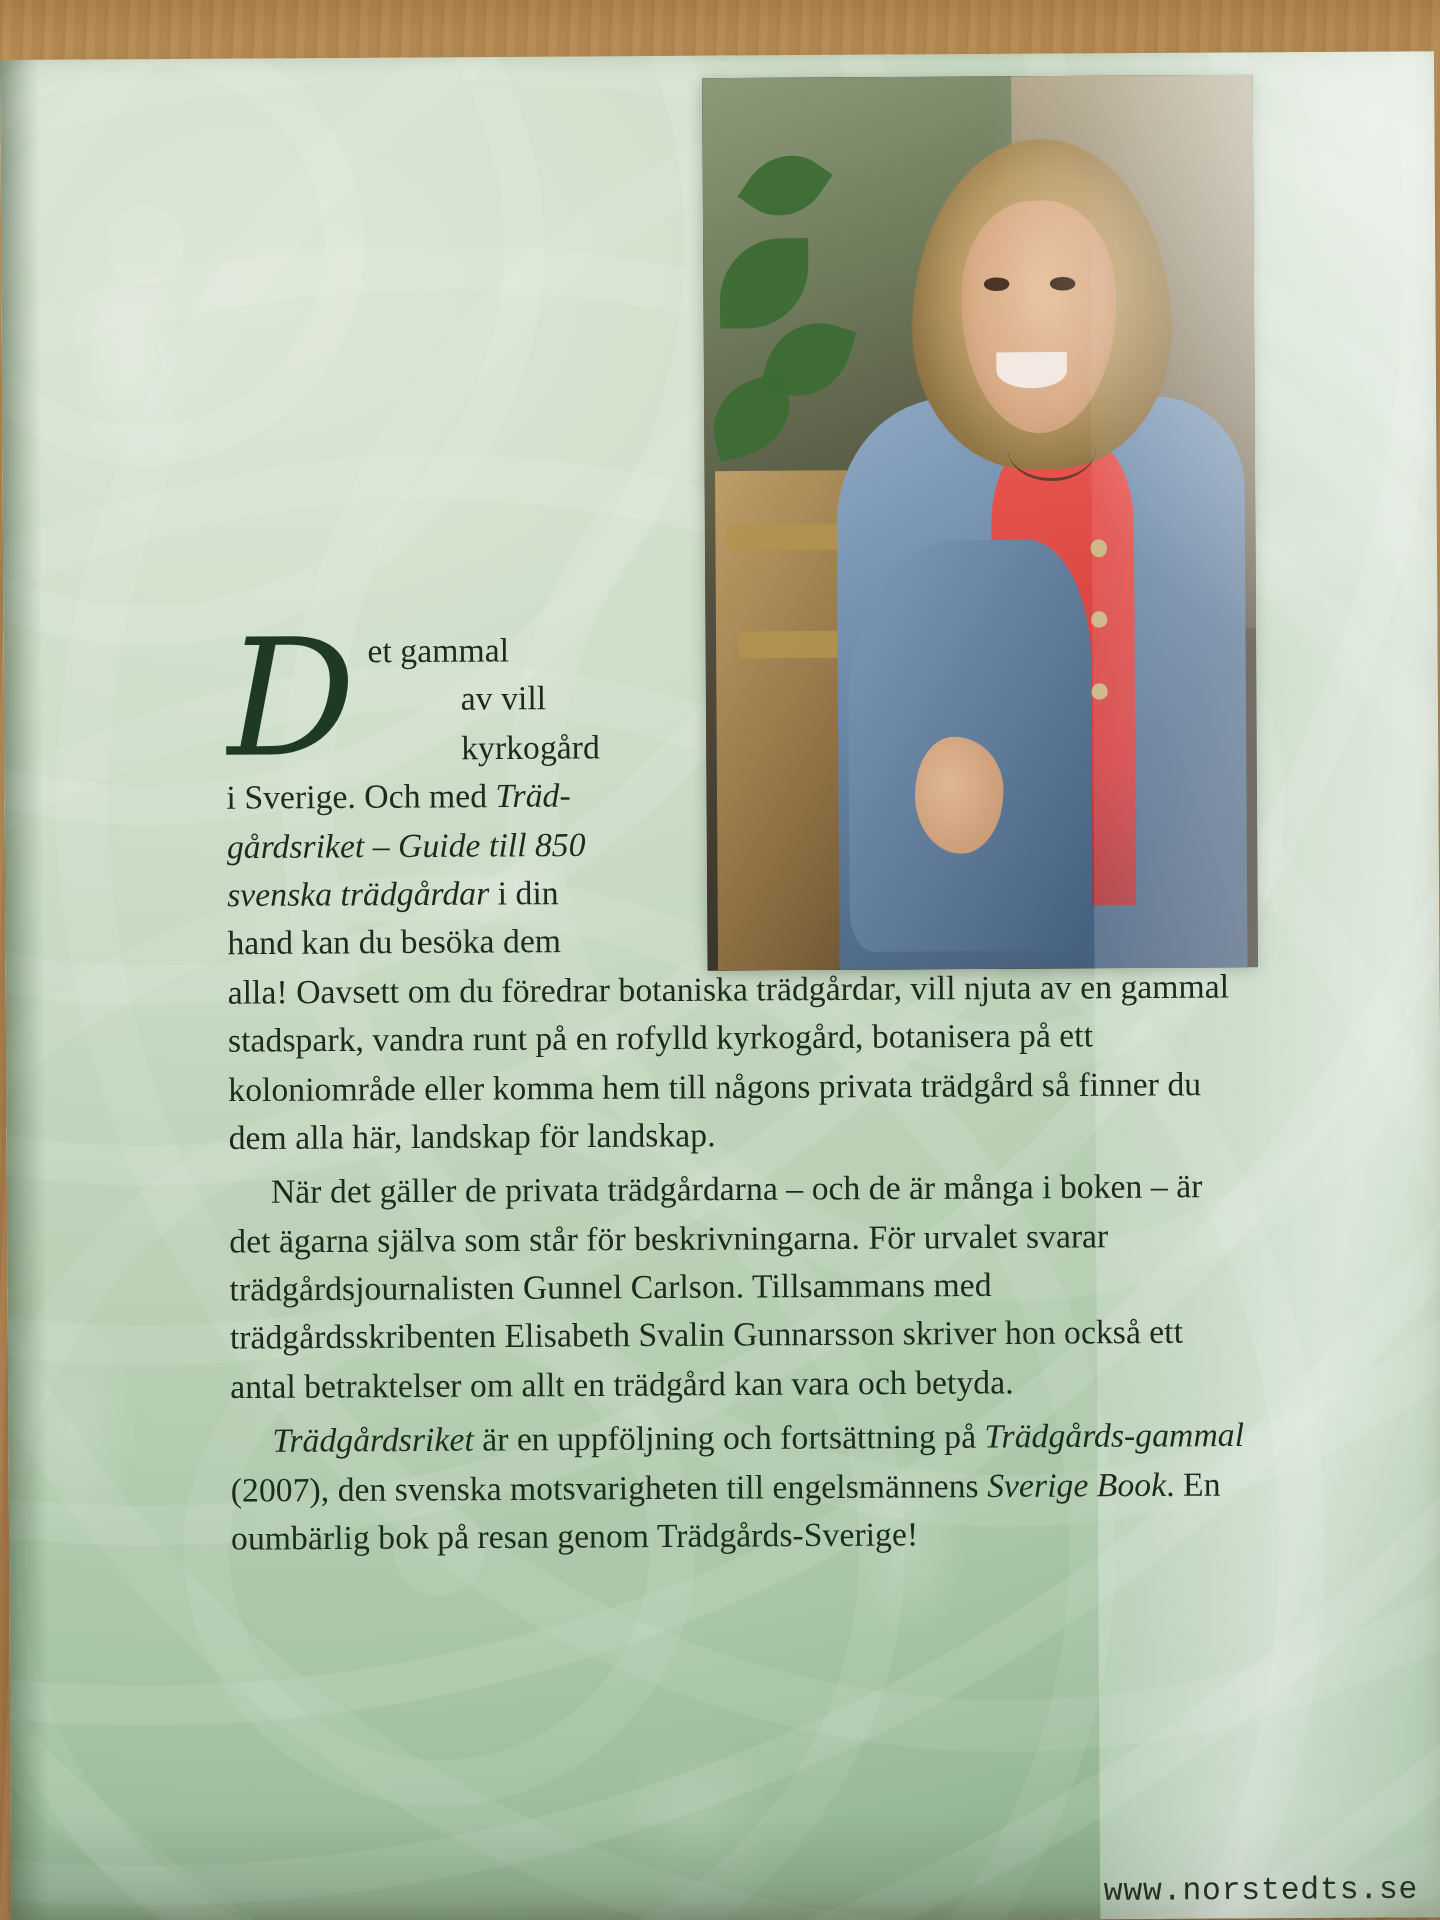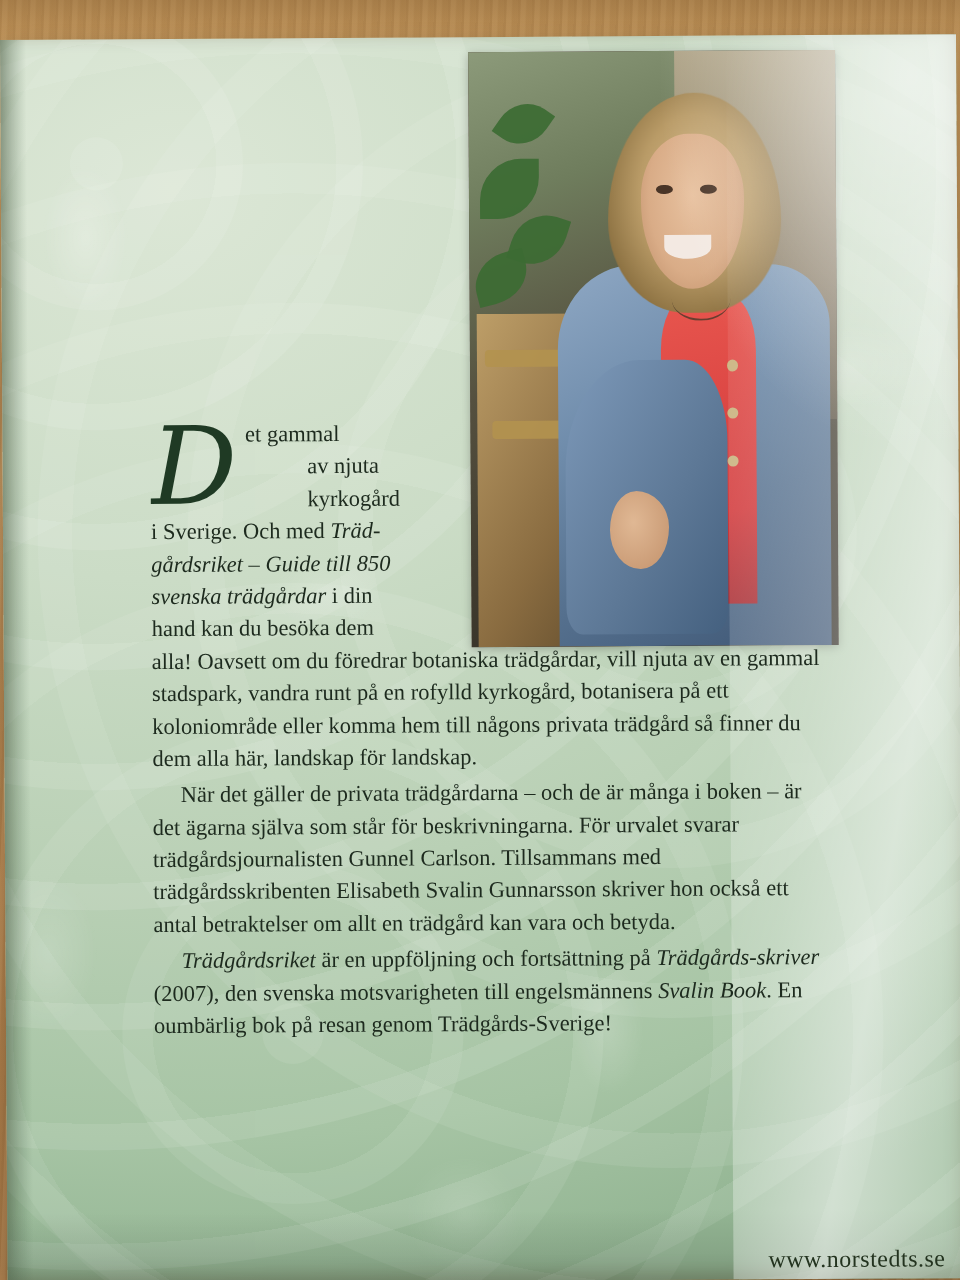--- a/index.html
+++ b/index.html
@@ -262,24 +262,24 @@
     shape-outside: polygon(0 0, 100% 0, 100% 100%, 0 100%);
   }
   .first-para { overflow: hidden; }
   .ital { font-style: italic; }
 
   
   .url {
     position: absolute;
     right: 18px;
     bottom: 6px;
-    font-size: 24px;
+    font-size: 21px;
     color: #23331f;
     letter-spacing: 0.5px;
-    font-family: Liberation Serif, serif;
+    font-family: Liberation Mono, monospace;
   }
 </style>
 </head>
 <body>
 
 <div id="page">
 
   <div class="wood"></div>
   <div class="wood-shadow"></div>
 
@@ -315,31 +315,31 @@
     </div>
 
     <div class="sheen"></div>
     <div class="sheen-top"></div>
 
     <div class="blurb">
 
       <p class="first-para">
         <span class="dropcap">D</span>
         <span>et gammal</span><br>
-        <span style="display:inline-block;width:62px;"></span><span>av njuta</span><br>
+        <span style="display:inline-block;width:62px;"></span><span>av vill</span><br>
         <span style="display:inline-block;width:62px;"></span><span>kyrkogård</span><br>
         <span>i Sverige. Och med </span><span class="ital">Träd-</span><br>
         <span class="ital">gårdsriket – Guide till 850</span><br>
         <span class="ital">svenska trädgårdar</span><span> i din</span><br>
         <span>hand kan du besöka dem</span><br>
         <span>alla! Oavsett om du föredrar botaniska trädgårdar, vill njuta av en gammal stadspark, vandra runt på en rofylld kyrkogård, botanisera på ett koloniområde eller komma hem till någons privata trädgård så finner du dem alla här, landskap för landskap.</span>
       </p>
 
       <p>När det gäller de privata trädgårdarna – och de är många i boken – är det ägarna själva som står för beskrivningarna. För urvalet svarar trädgårdsjournalisten Gunnel Carlson. Tillsammans med trädgårdsskribenten Elisabeth Svalin Gunnarsson skriver hon också ett antal betraktelser om allt en trädgård kan vara och betyda.</p>
 
       <p>
-        <span class="ital">Trädgårdsriket</span><span> är en uppföljning och fortsättning på </span><span class="ital">Trädgårds-</span><span class="ital">skriver</span><span> (2007), den svenska motsvarigheten till engelsmännens </span><span class="ital">Svalin</span> <span class="ital">Book</span><span>. En oumbärlig bok på resan genom Trädgårds-Sverige!</span>
+        <span class="ital">Trädgårdsriket</span><span> är en uppföljning och fortsättning på </span><span class="ital">Trädgårds-</span><span class="ital">gammal</span><span> (2007), den svenska motsvarigheten till engelsmännens </span><span class="ital">Sverige</span> <span class="ital">Book</span><span>. En oumbärlig bok på resan genom Trädgårds-Sverige!</span>
       </p>
     </div>
 
     <div class="url">www.norstedts.se</div>
   </div>
 </div>
 
 </body></html>

